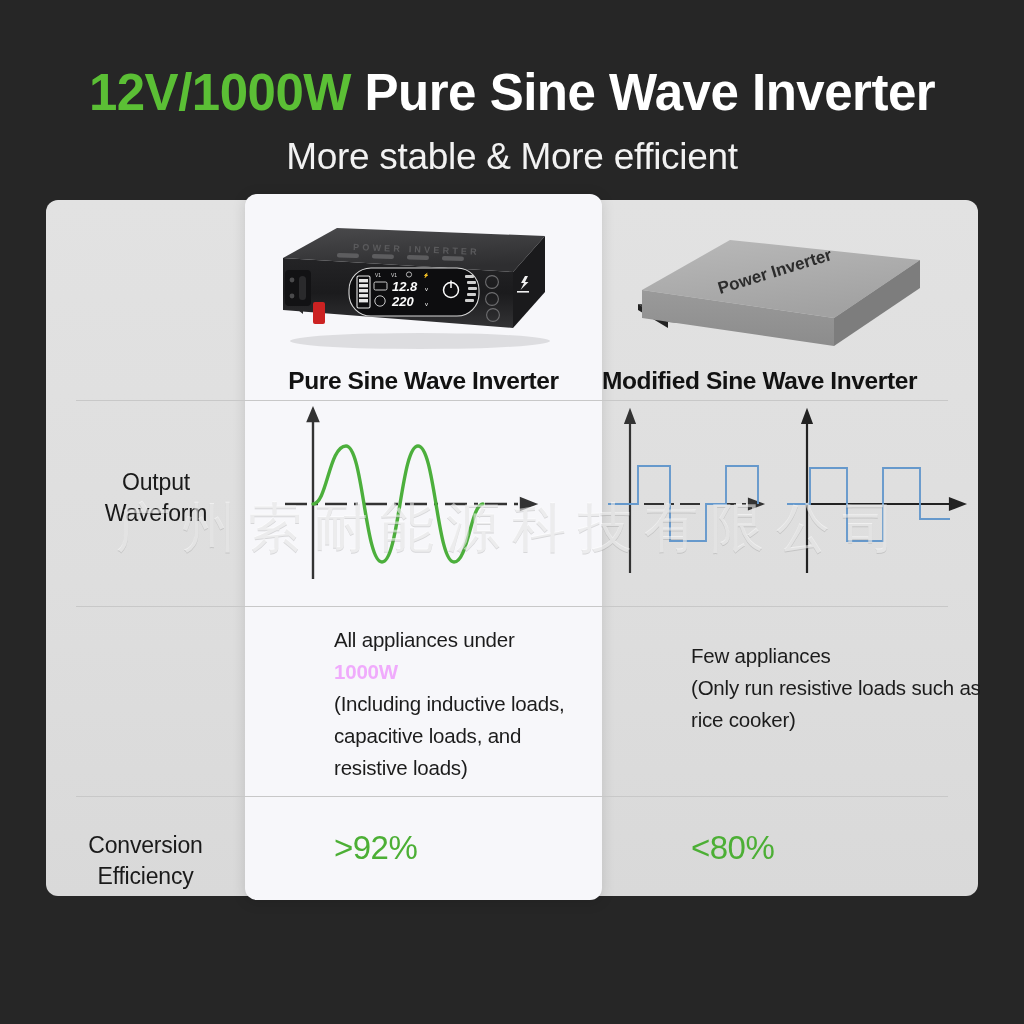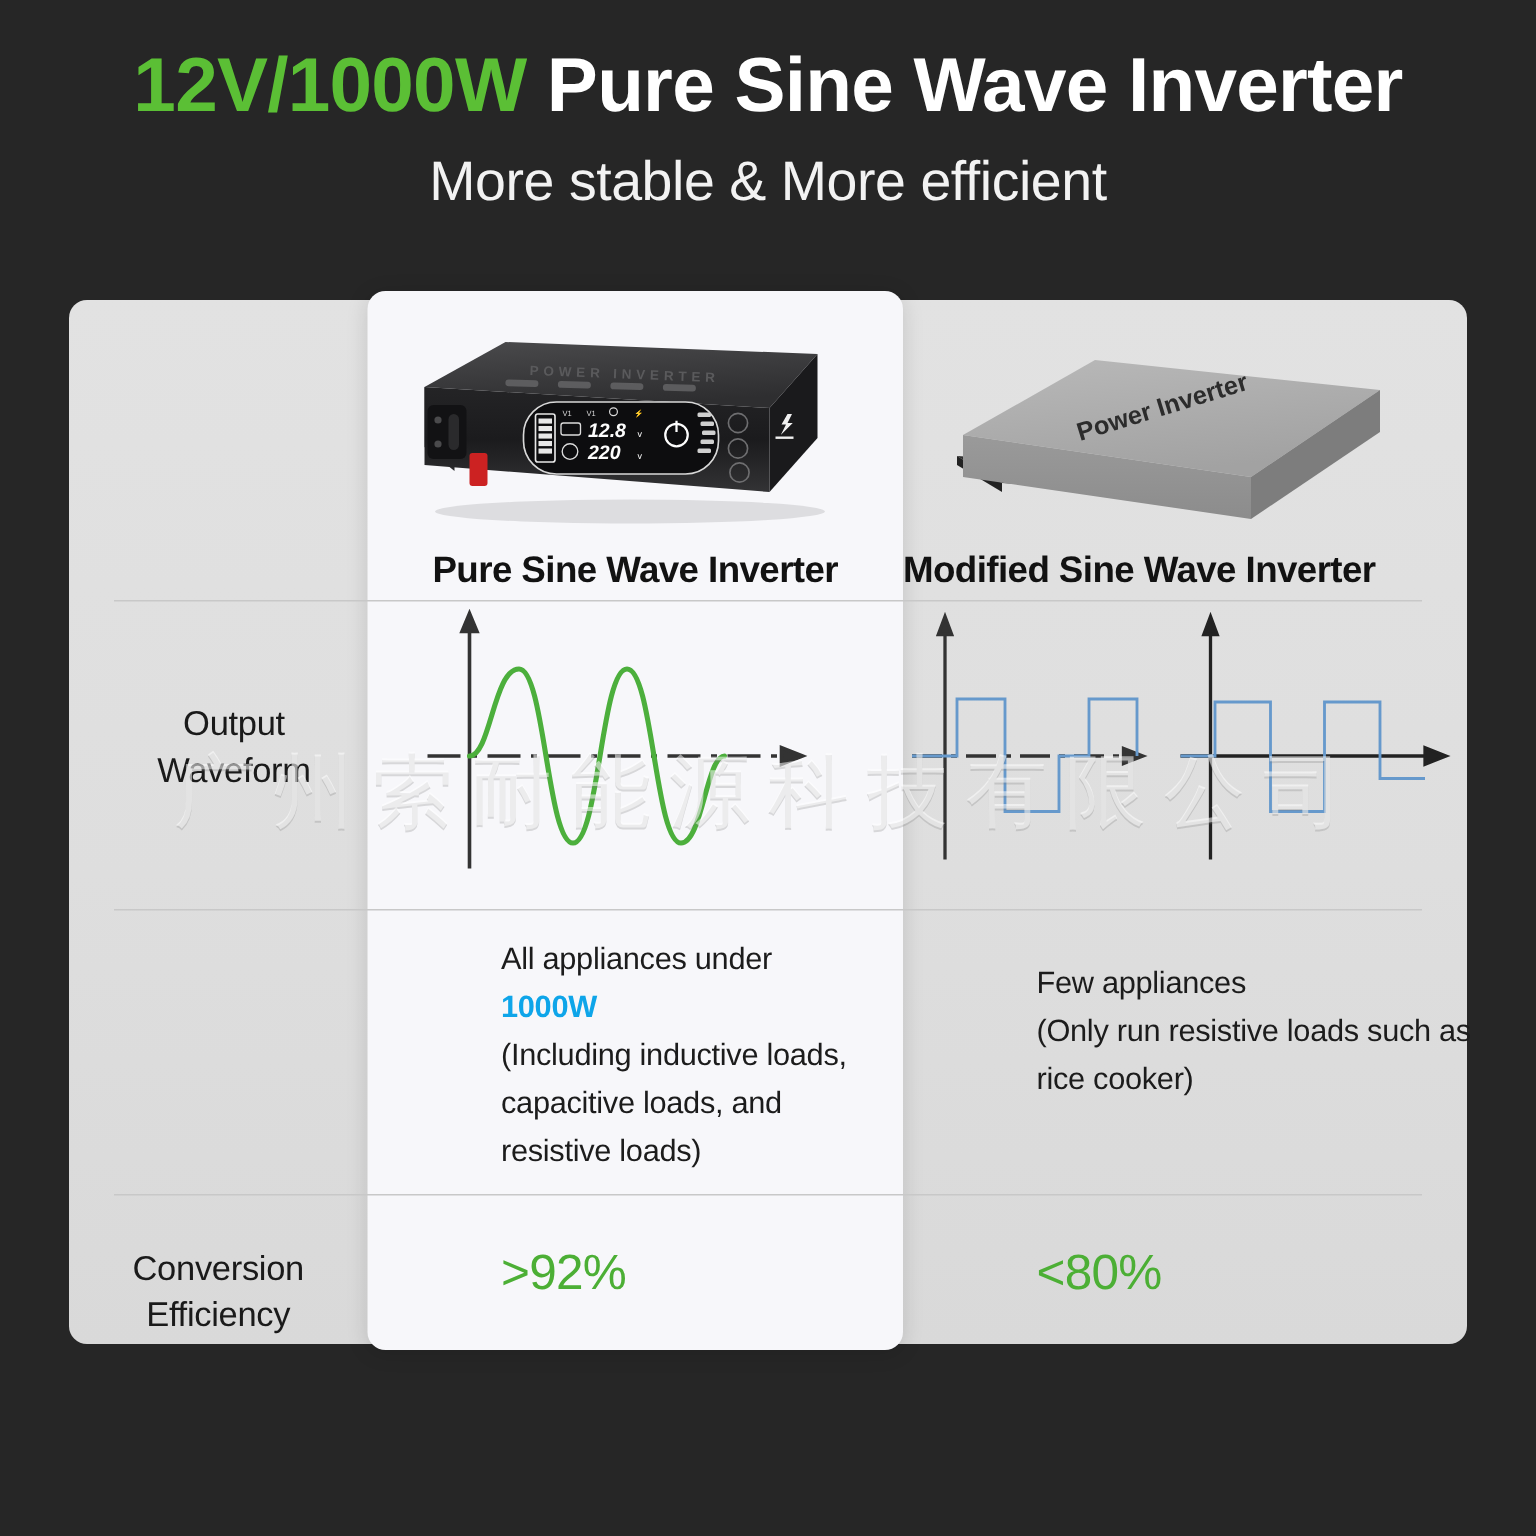--- a/index.html
+++ b/index.html
@@ -7,21 +7,21 @@
   body {
     width: 1024px;
     height: 1024px;
     background: #262626;
     font-family: "Liberation Sans", sans-serif;
     overflow: hidden;
     position: relative;
   }
 
   
-  .header { text-align: center; padding-top: 30px; }
+  .header { text-align: center; padding-top: 44px; margin-top: 22px; }
 
   .title {
     font-size: 51px;
     font-weight: bold;
     letter-spacing: -0.5px;
     white-space: nowrap;
     line-height: 1.05;
   }
   .title .green { color: #5BBF35; }
   .title .white { color: #ffffff; }
@@ -120,21 +120,21 @@
   .wave-mod  { position: absolute; left: 556px; top: 201px; width: 376px; height: 205px; }
 
   
   .cell-text {
     font-size: 20.5px;
     color: #1c1c1c;
     line-height: 1.56;
     letter-spacing: -0.2px;
   }
   .cell-text .b { font-weight: normal; }
-  .cell-text .g { font-weight: bold; color: #0ea5e9; }
+  .cell-text .g { font-weight: bold; color: #f0abfc; }
 
   .appl-pure { position: absolute; left: 288px; top: 424px; width: 268px; }
   .appl-mod  { position: absolute; left: 645px; top: 440px; width: 330px; }
 
   .eff {
     position: absolute;
     font-size: 33px;
     font-weight: normal;
     color: #4CAF35;
     letter-spacing: -0.5px;

